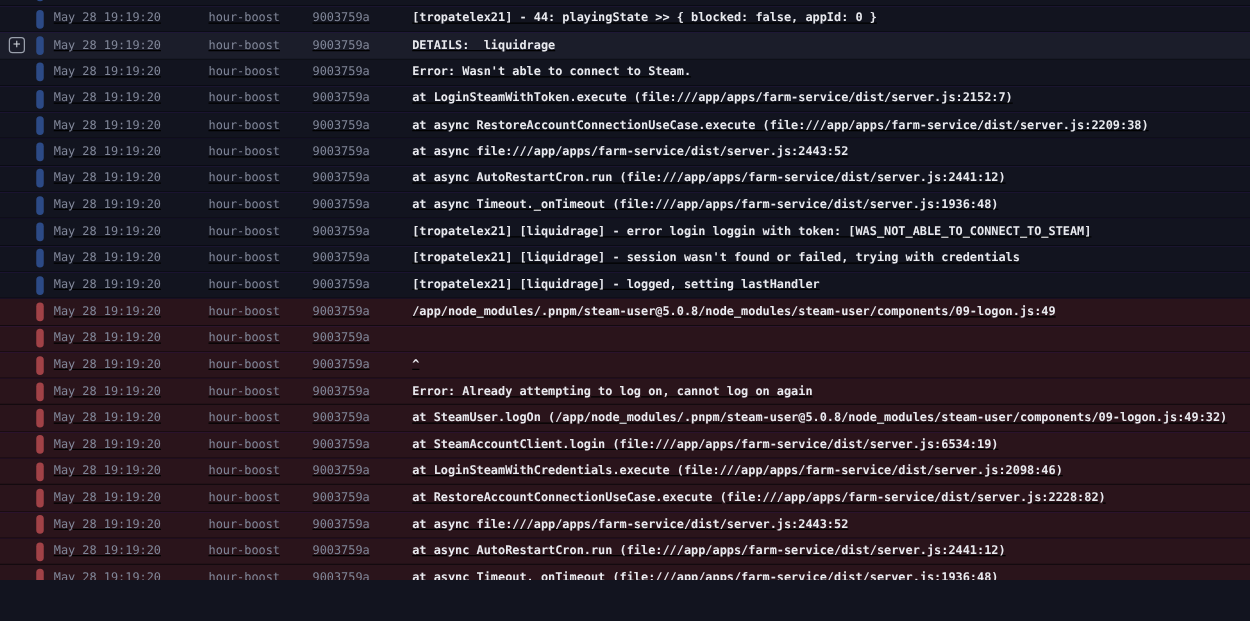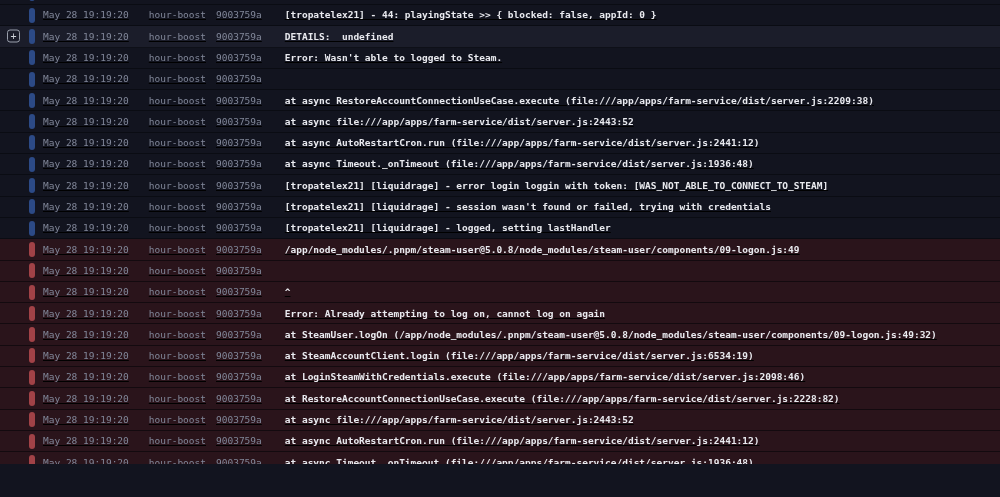--- a/index.html
+++ b/index.html
@@ -61,23 +61,23 @@
   }
   .marker {
     flex: 0 0 6px;
     width: 6px;
     height: 15px;
     border-radius: 3px;
   }
   .marker.info  { background: #2c4a86; }
   .marker.error { background: #a14247; }
   .ts   { margin-left: 8px;  color: #818799; }
-  .cname{ margin-left: 4px; color: #818799; padding-left: 16px; }
-  .cid  { margin-left: 10px; color: #818799; }
-  .msg  { margin-left: 23px; color: #e9eaef; font-weight: bold; }
+  .cname{ margin-left: 22px; color: #818799; padding-left: 16px; }
+  .cid  { margin-left: 26px; color: #818799; }
+  .msg  { margin-left: 34px; color: #e9eaef; font-weight: bold; }
 </style>
 </head>
 <body>
 
 <div class="viewer">
   <div class="rows">
       <div class="row info">
     <div class="gutter"></div>
     <span class="marker info"></span>
     
@@ -92,36 +92,37 @@
     <span class="cname">hour-boost</span>
     <span class="cid">9003759a</span>
     <span class="msg">[tropatelex21] - 44: playingState &gt;&gt; { blocked: false, appId: 0 }</span>
   </div>
       <div class="row info hovered">
     <div class="gutter"><button class="expand-btn">+</button></div>
     <span class="marker info"></span>
     <span class="ts">May 28 19:19:20</span>
     <span class="cname">hour-boost</span>
     <span class="cid">9003759a</span>
-    <span class="msg">DETAILS:  undefined</span>
-  </div>
-      <div class="row info">
-    <div class="gutter"></div>
-    <span class="marker info"></span>
-    <span class="ts">May 28 19:19:20</span>
-    <span class="cname">hour-boost</span>
-    <span class="cid">9003759a</span>
-    <span class="msg">Error: Wasn't able to logged to Steam.</span>
-  </div>
-      <div class="row info">
-    <div class="gutter"></div>
-    <span class="marker info"></span>
-    <span class="ts">May 28 19:19:20</span>
-    <span class="cname">hour-boost</span>
-    <span class="cid">9003759a</span>
+    <span class="msg">DETAILS:  liquidrage</span>
+  </div>
+      <div class="row info">
+    <div class="gutter"></div>
+    <span class="marker info"></span>
+    <span class="ts">May 28 19:19:20</span>
+    <span class="cname">hour-boost</span>
+    <span class="cid">9003759a</span>
+    <span class="msg">Error: Wasn't able to connect to Steam.</span>
+  </div>
+      <div class="row info">
+    <div class="gutter"></div>
+    <span class="marker info"></span>
+    <span class="ts">May 28 19:19:20</span>
+    <span class="cname">hour-boost</span>
+    <span class="cid">9003759a</span>
+    <span class="msg">at LoginSteamWithToken.execute (file:///app/apps/farm-service/dist/server.js:2152:7)</span>
   </div>
       <div class="row info">
     <div class="gutter"></div>
     <span class="marker info"></span>
     <span class="ts">May 28 19:19:20</span>
     <span class="cname">hour-boost</span>
     <span class="cid">9003759a</span>
     <span class="msg">at async RestoreAccountConnectionUseCase.execute (file:///app/apps/farm-service/dist/server.js:2209:38)</span>
   </div>
       <div class="row info">

